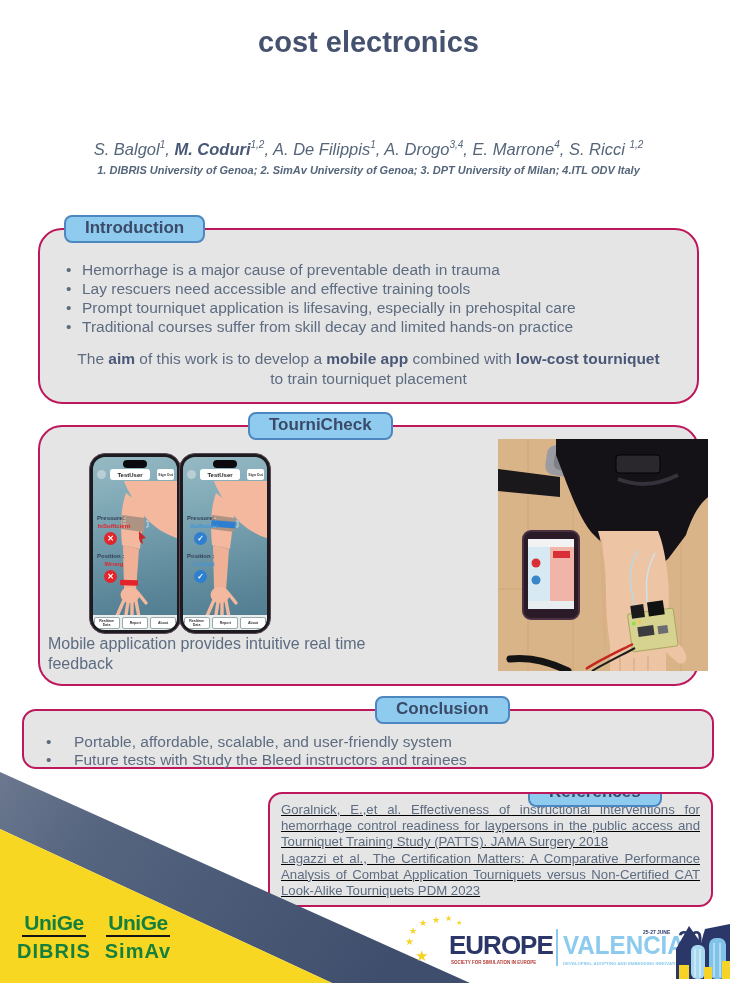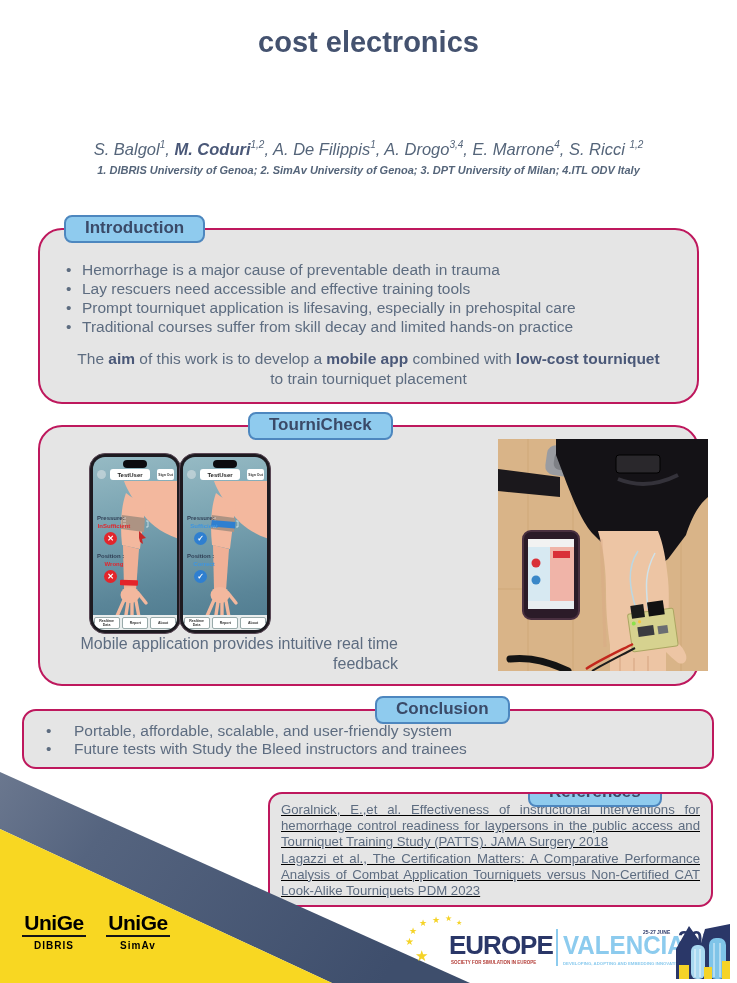--- a/index.html
+++ b/index.html
@@ -58,48 +58,48 @@
   .icon-circle.error{background:#E3252B;} .icon-circle.ok{background:#2F7FD0;}
   .p-nav{position:absolute;bottom:0;left:0;right:0;height:15px;background:#E9EDED;display:flex;z-index:2;}
   .p-nav-btn{flex:1;margin:1.5px 1px;background:#fff;border:0.5px solid #9aa;border-radius:2px;
              display:flex;align-items:center;justify-content:center;overflow:hidden;}
   .p-nav-btn span{font-size:7px;font-weight:bold;color:#333;transform:scale(.5);
                   white-space:pre-line;text-align:center;line-height:1.1;}
 
   .sensor-text{position:absolute;left:302px;top:22px;width:150px;text-align:right;
                font-size:16px;line-height:19.5px;color:#5D6C80;}
   .photo{position:absolute;left:458px;top:12px;width:210px;height:232px;}
-  .phone-caption{position:absolute;left:8px;top:207px;width:350px;text-align:right;
+  .phone-caption{position:absolute;left:8px;top:207px;width:350px;text-align:left;
                  font-size:16px;line-height:20px;color:#5D6C80;}
 
   #conclusion-box{left:22px;top:709px;width:688px;height:56px;border-radius:14px;}
   #conclusion-box .section-header{left:351px;}
-  #conclusion-bullets{margin:11px 0 0 22px;line-height:18px;}
+  #conclusion-bullets{margin:22px 0 0 22px;line-height:18px;}
   #conclusion-bullets li{padding-left:28px;position:relative;}
   #conclusion-bullets li::before{content:"•";position:absolute;left:0;}
 
   #ref-box{left:268px;top:792px;width:441px;height:111px;border-radius:14px;overflow:hidden;text-decoration:underline;}
   #ref-box .section-header{left:258px;}
   .ref-text{margin:8px 11px;font-size:13.2px;line-height:16.2px;color:#5D6C80;text-align:justify;}
 
   .email{position:absolute;top:907px;right:30px;font-size:15.5px;color:#2E74B5;
          text-decoration:underline;cursor:pointer;}
 
   
   .deco-slate{position:absolute;inset:0;pointer-events:none;
               background:linear-gradient(125deg,#ABB1BD 8%,#55647F 48%,#3E4E6C 75%);
               clip-path:polygon(0 772px,470px 983px,332px 983px,0 829px);}
   .deco-yellow{position:absolute;inset:0;pointer-events:none;background:#F8D722;
                clip-path:polygon(0 829px,332px 983px,0 983px);}
-  .unige{position:absolute;text-align:center;color:#000000;z-index:4;}
+  .unige{position:absolute;text-align:center;color:#15803d;z-index:4;}
   #unige1{left:14px;top:912px;width:80px;}
   #unige2{left:98px;top:912px;width:80px;}
   .unige .brand{display:inline-block;font-size:21px;font-weight:800;letter-spacing:-0.5px;
                 line-height:22px;border-bottom:2.5px solid #151515;padding:0 2px 1px;}
-  .unige .dept{font-size:10px;font-weight:bold;margin-top:3px;letter-spacing:1px;}
+  .unige .dept{font-size:20px;font-weight:bold;margin-top:3px;letter-spacing:1px;}
 
   
   .sesam{position:absolute;left:403px;top:921px;width:334px;height:62px;z-index:4;}
   .sesam-star{position:absolute;color:#F5D327;line-height:1;}
   .sesam-name{position:absolute;left:46px;top:9px;font-size:26px;font-weight:800;
               color:#2A3768;letter-spacing:-1px;}
   .sesam-tagline{position:absolute;left:48px;top:39px;font-size:9px;font-weight:bold;
                  color:#B23A34;white-space:nowrap;transform:scale(.5);transform-origin:left top;}
   .sesam-divider{position:absolute;left:153px;top:8px;width:2px;height:37px;background:#8CCBEE;}
   .valencia{position:absolute;left:160px;top:9px;font-size:26px;font-weight:800;

